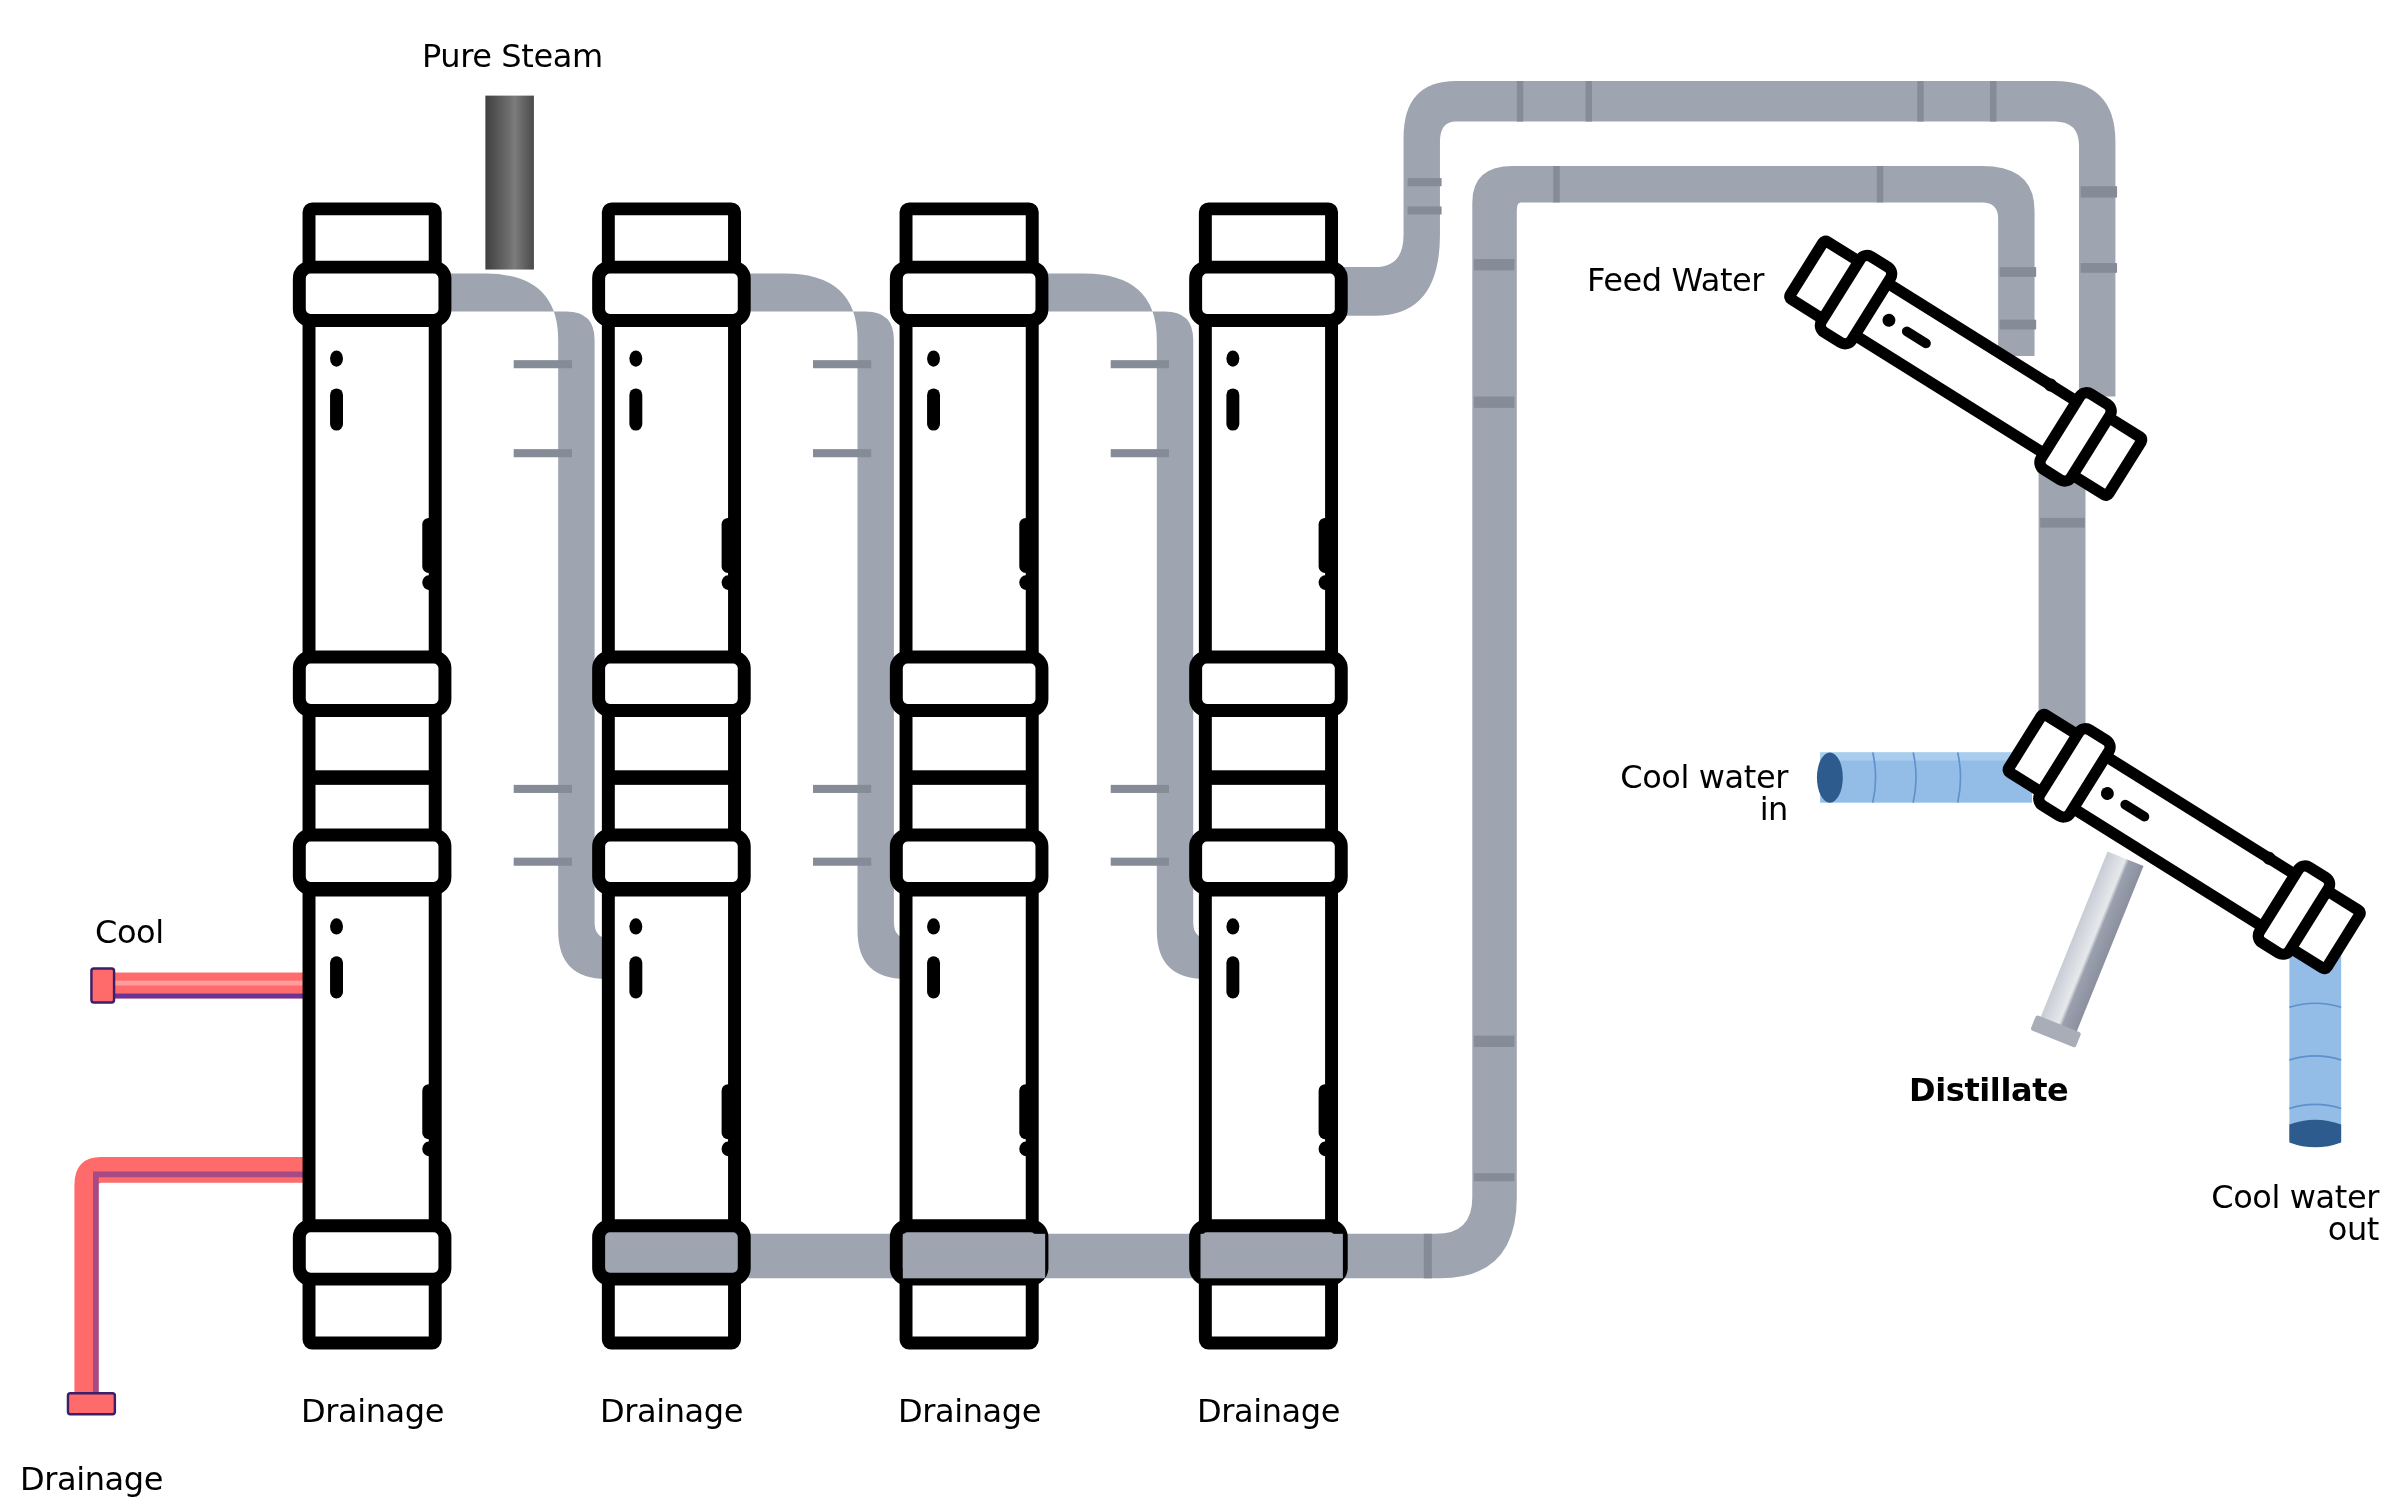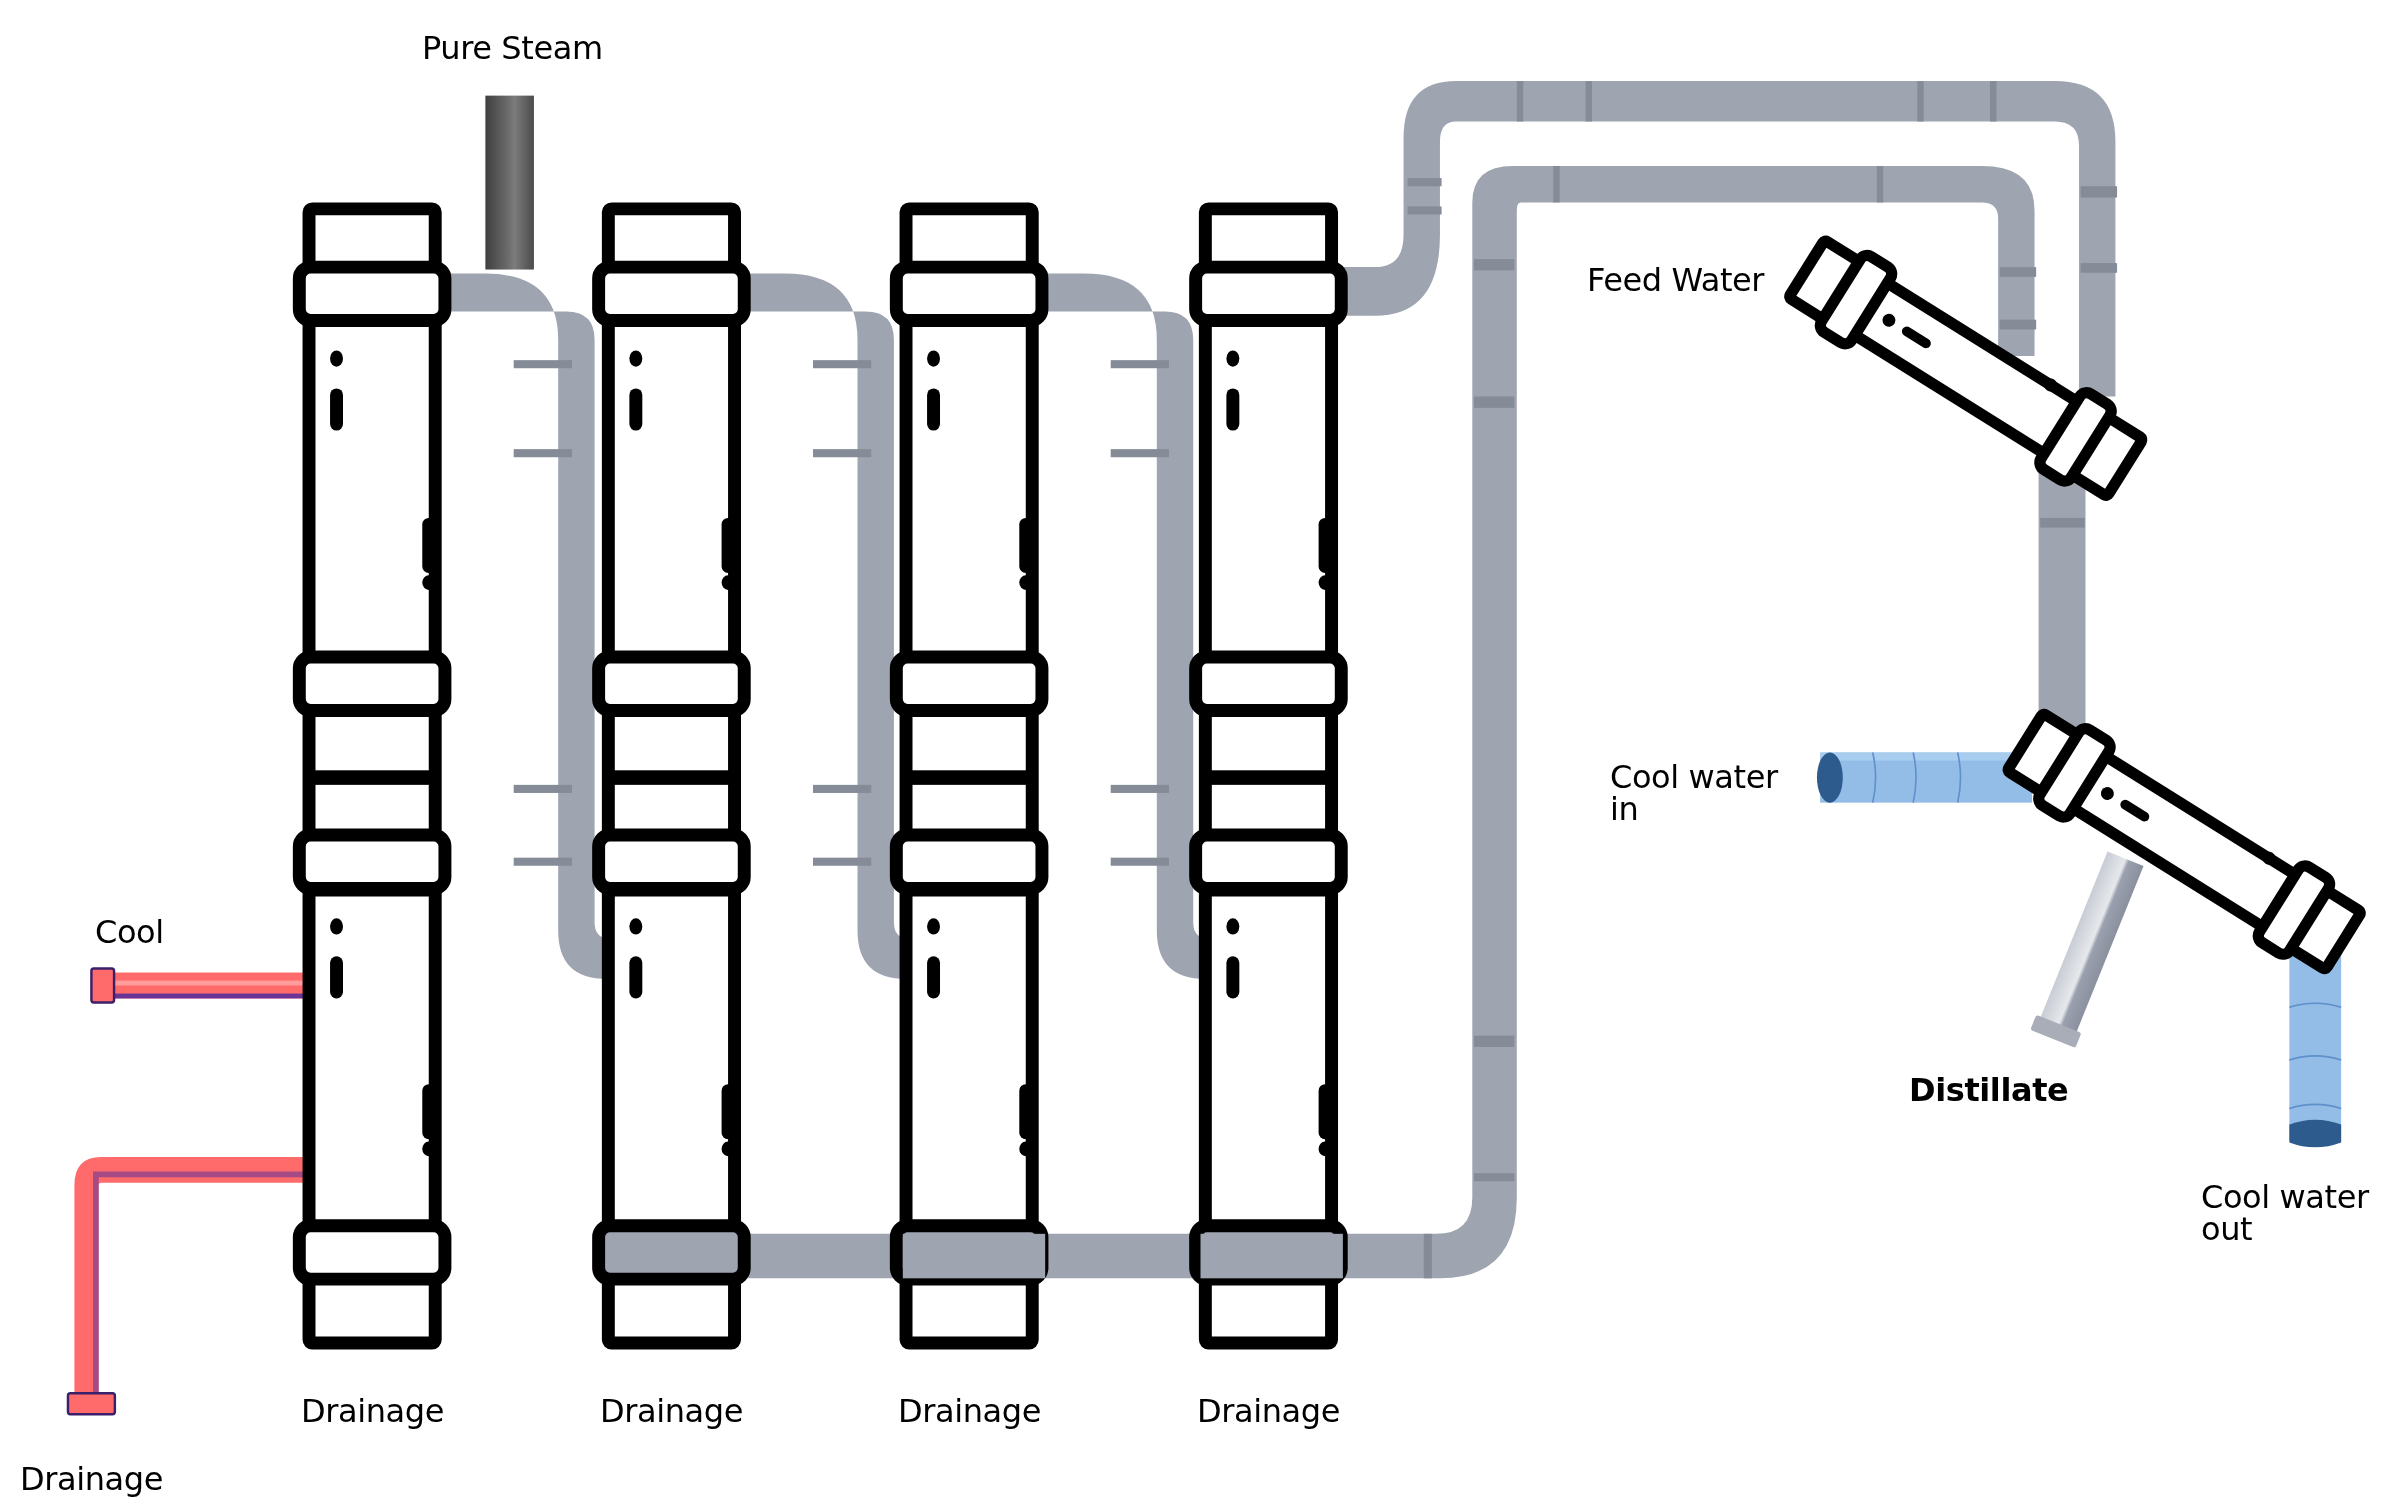--- a/index.html
+++ b/index.html
@@ -1,21 +1,21 @@
 <!DOCTYPE html>
 <html style="font-size:13px"><head>
 <meta charset="utf-8">
 <style>
   html, body { margin: 0; padding: 0; background: #ffffff; }
   body { width: 2401px; height: 1505px; position: relative; overflow: hidden;
          font-family: "DejaVu Sans", sans-serif; }
   #diagram { position: absolute; left: 0; top: 0; }
   .lbl { position: absolute; color: #000; font-size: 32px; line-height: 1.0; white-space: nowrap;
          font-family: "DejaVu Sans", sans-serif; letter-spacing: -0.4px; }
-  .lbl.center { text-align: left; }
+  .lbl.center { text-align: right; }
   .lbl.bold { font-weight: bold; }
 </style>
 </head>
 <body>
 
 <svg id="diagram" width="2401" height="1505" viewBox="0 0 2968 1860" xmlns="http://www.w3.org/2000/svg">
   <defs>
     <linearGradient id="darkpipe" x1="0" x2="1" y1="0" y2="0">
       <stop offset="0" stop-color="#3f3f3f"></stop>
       <stop offset="0.45" stop-color="#6a6a6a"></stop>
@@ -242,21 +242,21 @@
     <rect x="180" y="-42" width="52" height="84" rx="4"></rect>
     <rect x="138" y="-55" width="44" height="110" rx="10"></rect>
     <g stroke="none" fill="#000">
       <circle cx="-112" cy="0" r="8"></circle>
         <rect x="-92" y="-6" width="40" height="12" rx="6"></rect>
       <circle cx="100" cy="-38" r="8"></circle>
     </g>
   </g>
 </svg>
 
-<div class="lbl" style="left:422px; top:32px;">Pure Steam</div>
+<div class="lbl" style="left:422px; top:40px;">Pure Steam</div>
 <div class="lbl" style="left:95px; top:916px;">Cool</div>
 <div class="lbl" style="left:20px; top:1463px;">Drainage</div>
 <div class="lbl" style="left:1587px; top:264px;text-align:center;">Feed Water</div>
 <div class="lbl center" style="left:1610px; top:761px; width:178px;">
   <div>Cool water</div>
   <div>in</div>
 </div>
 <div class="lbl bold" style="left:1909px; top:1074px;">Distillate</div>
 <div class="lbl center" style="left:2201px; top:1181px; width:178px;">
   <div>Cool water</div>

